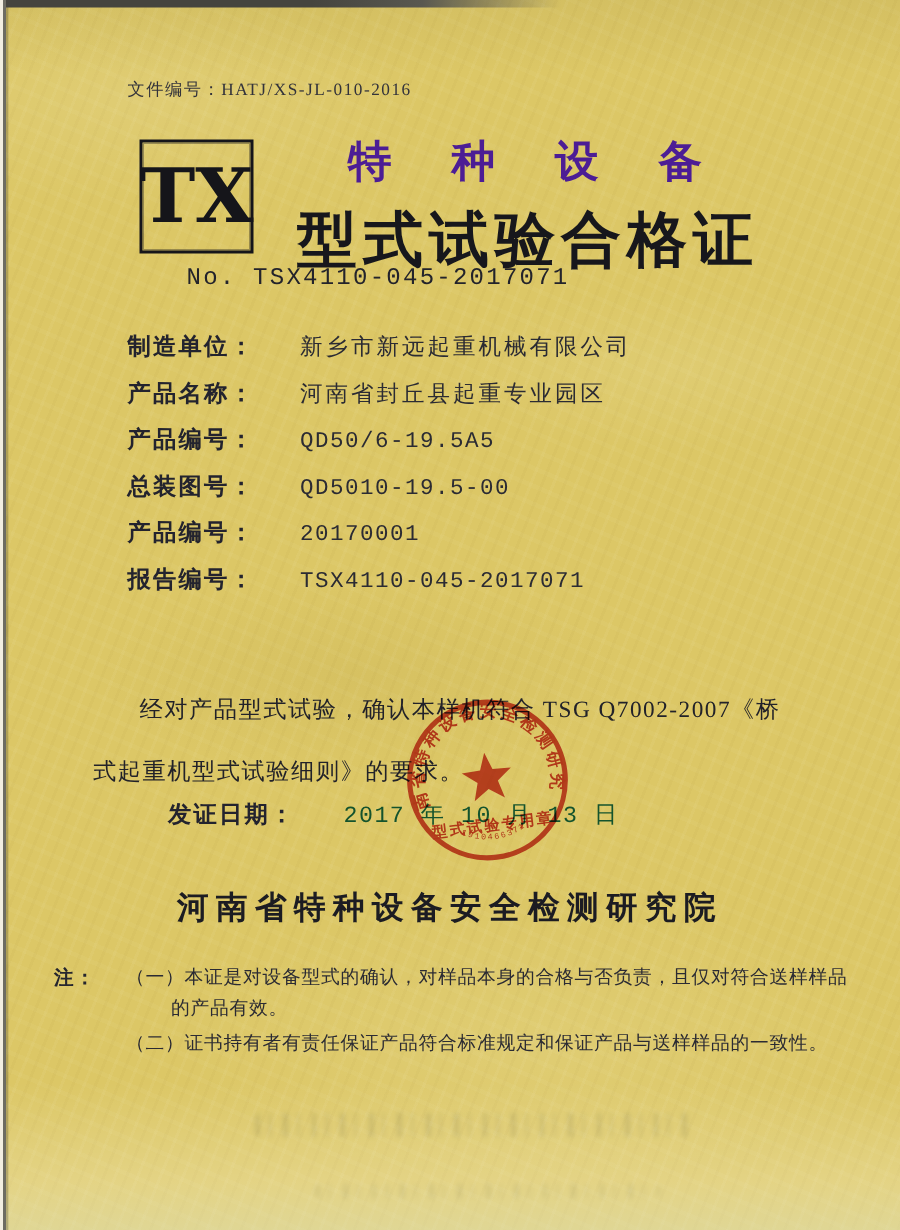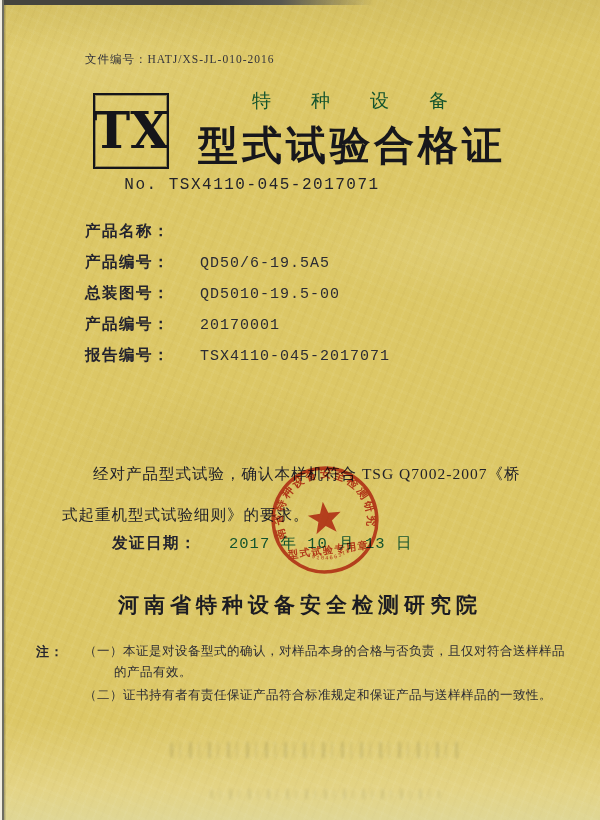--- a/index.html
+++ b/index.html
@@ -42,21 +42,21 @@
     position:absolute; left:93px; top:93px; width:76px; height:76px;
     border:2.5px solid #15151a; box-shadow:inset 0 0 0 1px rgba(21,21,26,.35);
     display:flex; align-items:center; justify-content:center;
   }
   .tx-box span {
     font-family:"DejaVu Serif", serif; font-size:50px; font-weight:600;
     color:#15151a; line-height:1; letter-spacing:0;
   }
   .header-col { position:absolute; left:180px; top:88px; width:340px; text-align:center; }
   .title-line1 {
-    font-size:19px; font-weight:normal; color:#14532d;
+    font-size:29px; font-weight:bold; color:#4c1d95;
     letter-spacing:40px; margin-right:-40px; white-space:nowrap;
   }
   .title-line2 {
     margin-top:4px; font-size:40px; font-weight:bold; color:#17171c;
     letter-spacing:4px; margin-right:-4px; white-space:nowrap;
   }
   .cert-no {
     position:absolute; left:0; top:176px; width:504px; text-align:center;
     font-family:"Liberation Mono", monospace; font-size:16px; letter-spacing:1.5px;
     color:#23232b;
@@ -128,21 +128,26 @@
 
 <div class="header-col">
   <div class="title-line1">特种设备</div>
   <div class="title-line2">型式试验合格证</div>
 </div>
 
 <div class="cert-no">No. TSX4110-045-2017071</div>
 
 <div class="fields">
   <div class="field-row">
+    <span class="field-label">制造单位：</span>
+    <span class="field-value">新乡市新远起重机械有限公司</span>
+  </div>
+  <div class="field-row">
     <span class="field-label">产品名称：</span>
+    <span class="field-value">河南省封丘县起重专业园区</span>
   </div>
   <div class="field-row">
     <span class="field-label">产品编号：</span>
     <span class="field-value mono">QD50/6-19.5A5</span>
   </div>
   <div class="field-row">
     <span class="field-label">总装图号：</span>
     <span class="field-value mono">QD5010-19.5-00</span>
   </div>
   <div class="field-row">

